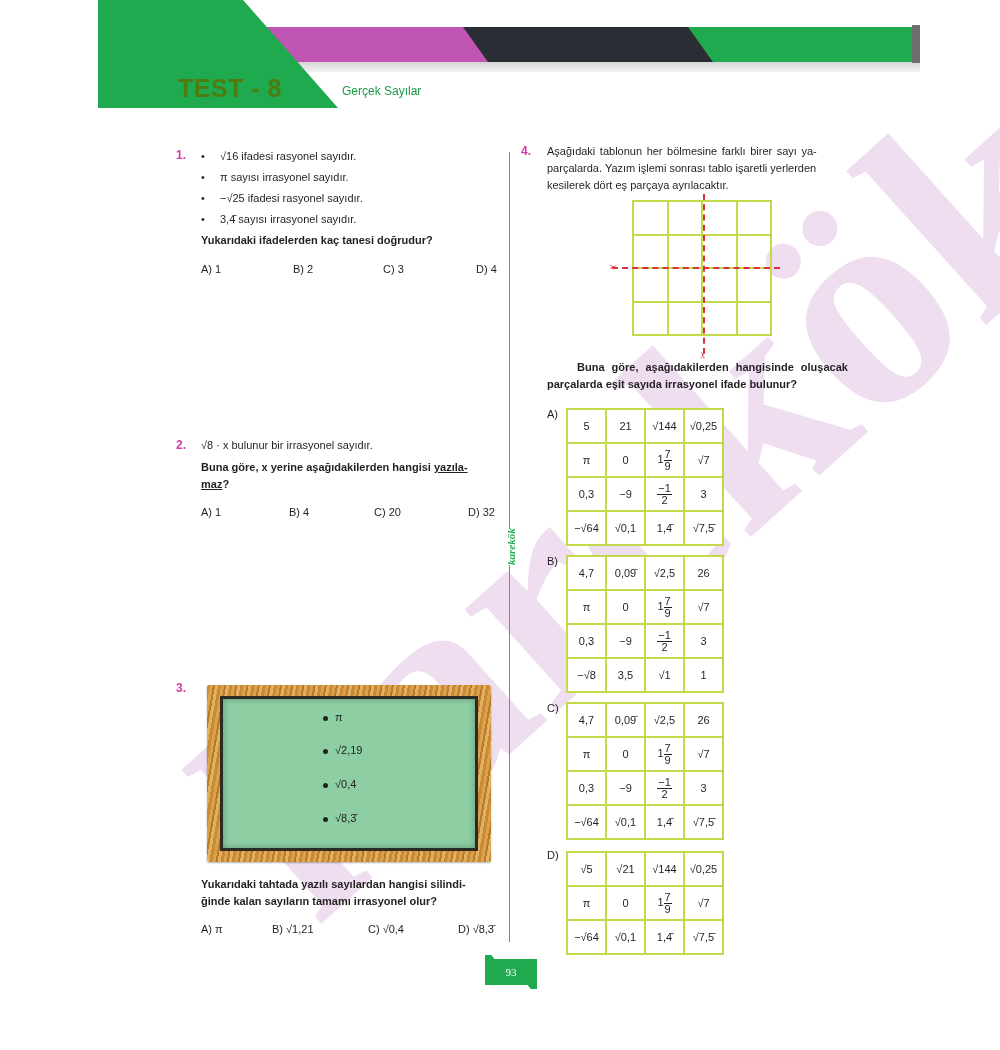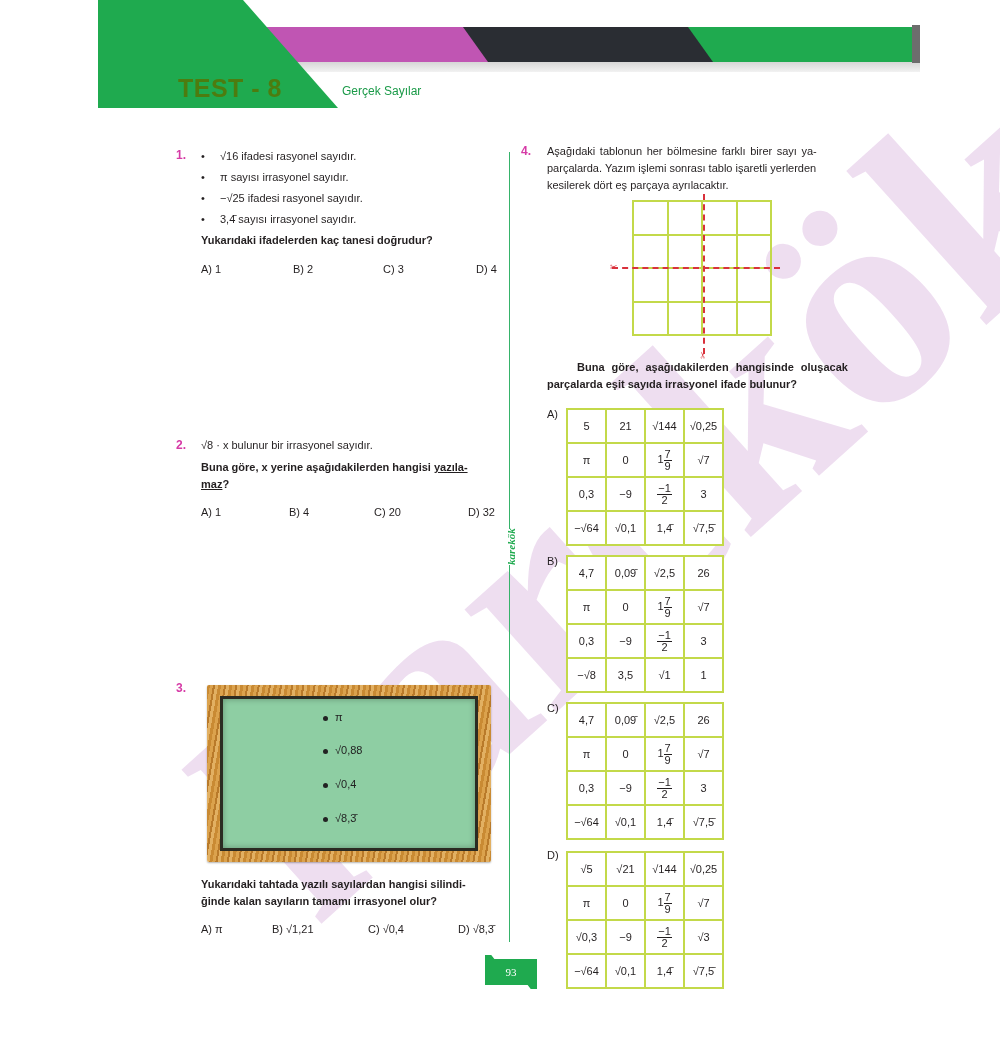--- a/index.html
+++ b/index.html
@@ -128,21 +128,21 @@
   <span class="opt" style="left:289px;top:506px;">B) 4</span>
   <span class="opt" style="left:374px;top:506px;">C) 20</span>
   <span class="opt" style="left:468px;top:506px;">D) 32</span>
 </div>
 
 <div class="content" style="left:0;top:0;">
   <span class="qnum" style="left:176px;top:681px;">3.</span>
   <div class="board">
     <div class="board-inner">
       <span class="board-item" style="top:12px;"><span class="dot"></span><span>π</span></span>
-      <span class="board-item" style="top:45px;"><span class="dot"></span><span>√0,88</span></span>
+      <span class="board-item" style="top:45px;"><span class="dot"></span><span>√2,19</span></span>
       <span class="board-item" style="top:79px;"><span class="dot"></span><span>√0,4</span></span>
       <span class="board-item" style="top:113px;"><span class="dot"></span><span>√8,3̄</span></span>
     </div>
   </div>
   <span class="line bold" style="left:201px;top:878px;">Yukarıdaki tahtada yazılı sayılardan hangisi silindi-</span>
   <span class="line bold" style="left:201px;top:895px;">ğinde kalan sayıların tamamı irrasyonel olur?</span>
 
   <span class="opt" style="left:201px;top:923px;">A) π</span>
   <span class="opt" style="left:272px;top:923px;">B) √1,21</span>
   <span class="opt" style="left:368px;top:923px;">C) √0,4</span>
@@ -302,26 +302,20 @@
           <td>√144</td>
           <td>√0,25</td>
         </tr>
     <tr>
           <td>π</td>
           <td>0</td>
           <td><span>1</span><span class="frac"><span class="n">7</span><span class="d">9</span></span></td>
           <td>√7</td>
         </tr>
     <tr>
-          <td>√0,3</td>
-          <td>−9</td>
-          <td><span class="frac"><span class="n">−1</span><span class="d">2</span></span></td>
-          <td>√3</td>
-        </tr>
-    <tr>
           <td>−√64</td>
           <td>√0,1</td>
           <td>1,4̄</td>
           <td>√7,5̄</td>
         </tr>
   </tbody>
     </table>
 </div>
 
 <div class="pagenum">93</div>

